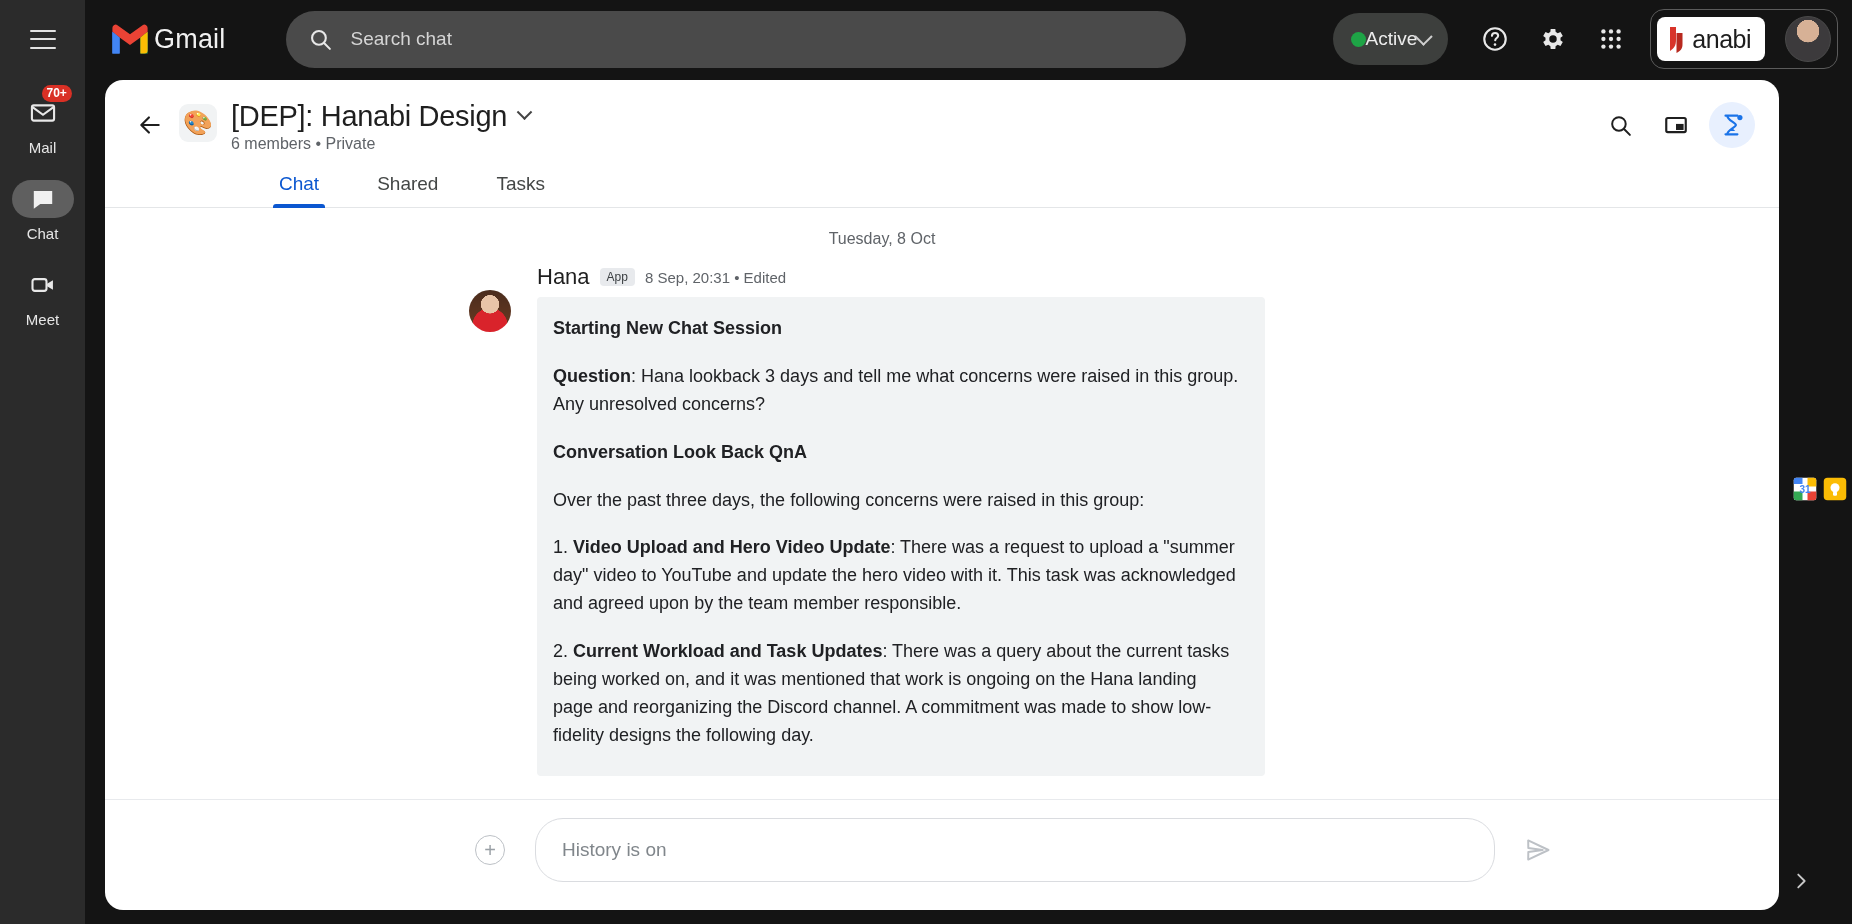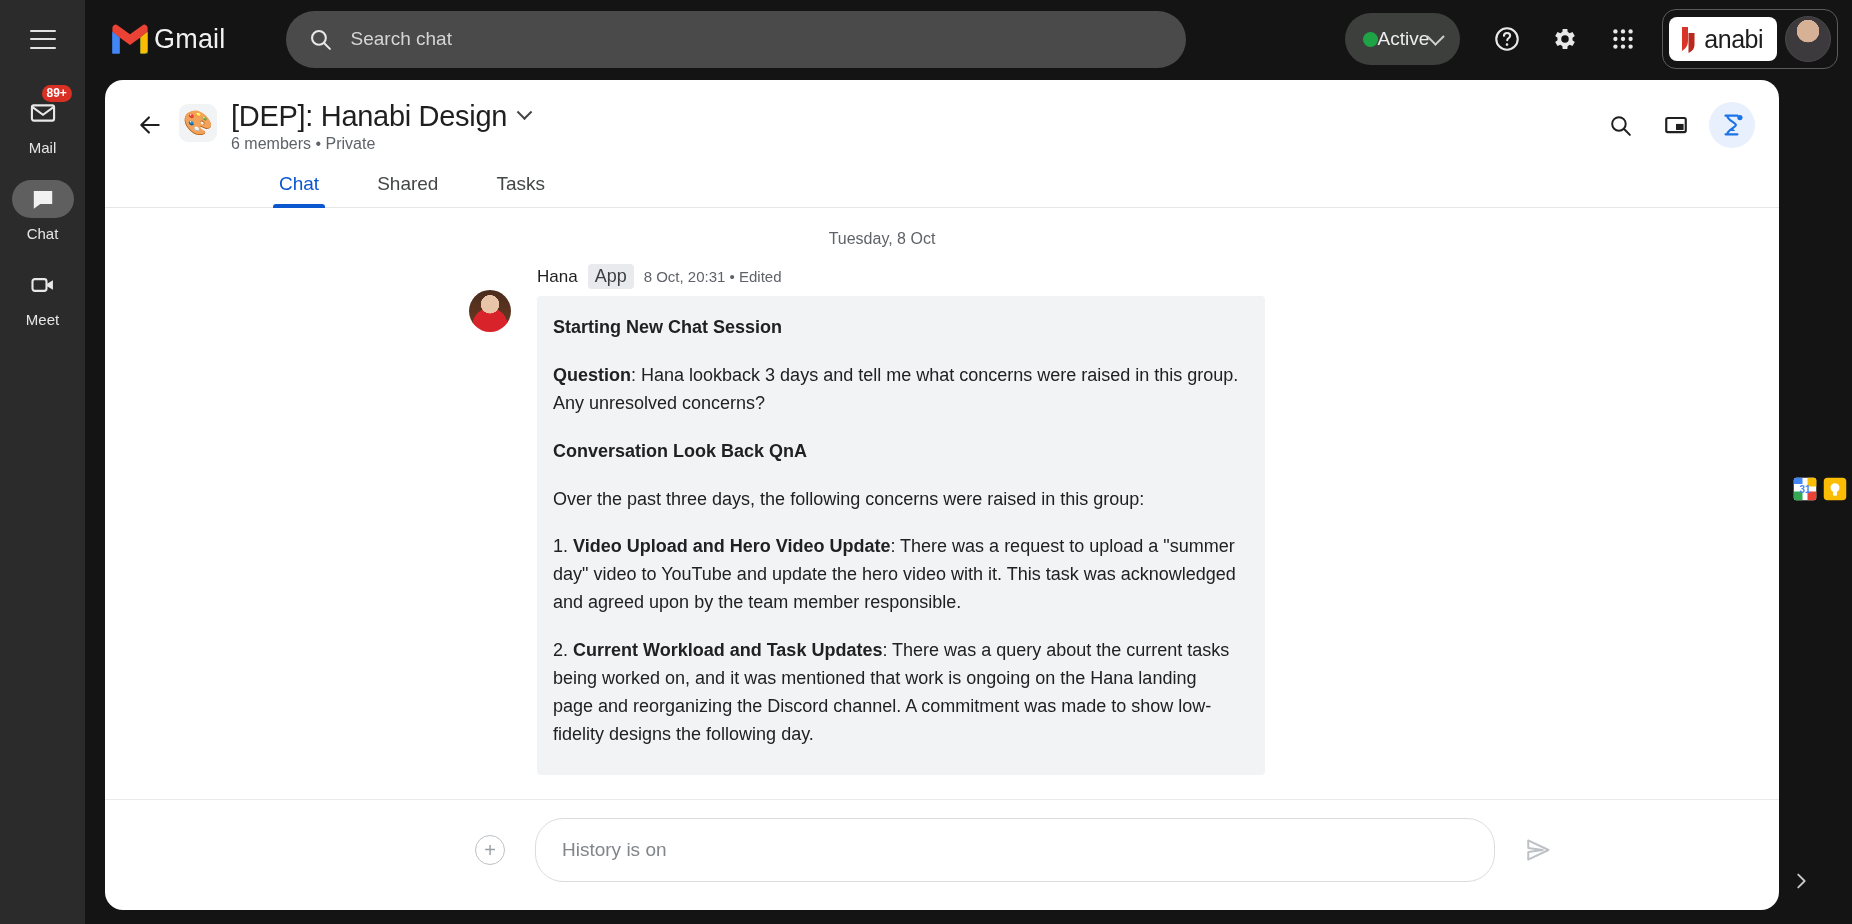--- a/index.html
+++ b/index.html
@@ -49,21 +49,21 @@
   .status-label { color: #ededed; font-size: 19px; }
   .chev { width: 13px; height: 13px; border-right: 2px solid #cfcfcf; border-bottom: 2px solid #cfcfcf; transform: rotate(45deg) translate(-2px,-2px); }
 
   .icon-btn {
     width: 54px; height: 54px; border-radius: 50%;
     display: flex; align-items: center; justify-content: center; cursor: pointer;
   }
   .icon-btn svg { display: block; }
 
   .account-chip {
-    display: flex; align-items: center; gap: 0px;
+    display: flex; align-items: center; gap: 12px;
     border: 1px solid #5b5b5b; border-radius: 14px; padding: 6px; margin-left: 8px; cursor: pointer;
   }
   .brand-badge {
     background: #ffffff; border-radius: 8px; height: 44px;
     display: flex; align-items: center; padding: 0 14px 0 10px; gap: 3px;
   }
   .brand-mark { width: 22px; height: 28px; }
   .brand-text { color: #1d1d1d; font-size: 25px; letter-spacing: -.5px; }
   .avatar-img {
     width: 46px; height: 46px; border-radius: 50%; margin-left: 8px;
@@ -136,22 +136,22 @@
   .msg-avatar {
     width: 42px; height: 42px; border-radius: 50%; flex: none; margin-top: 26px;
     background:
       radial-gradient(circle at 50% 34%, #e8c4a8 0 26%, rgba(0,0,0,0) 27%),
       radial-gradient(circle at 50% 85%, #d9232b 0 42%, rgba(0,0,0,0) 43%),
       linear-gradient(#4a2c1d, #6b3b22);
     margin-left: -6px;
   }
   .msg-body { margin-left: 26px; width: 728px; }
   .msg-meta { display: flex; align-items: center; gap: 10px; margin-bottom: 7px; }
-  .sender { font-size: 17px; color: #1f1f1f; font-weight: 500; }
-  .app-tag { background: #e8eaed; color: #3c4043; font-size: 18px; border-radius: 4px; padding: 2px 7px; }
+  .sender { font-size: 22px; color: #1f1f1f; font-weight: 500; }
+  .app-tag { background: #e8eaed; color: #3c4043; font-size: 12px; border-radius: 4px; padding: 2px 7px; }
   .timestamp { font-size: 15px; color: #5f6368; }
   .bubble { background: #f1f3f4; border-radius: 4px; padding: 18px 26px 26px 16px; }
   .bubble p { font-size: 18px; line-height: 1.55; color: #202124; margin-bottom: 20px; }
   .bubble p:last-child { margin-bottom: 0; }
   .bubble b, .bubble strong { font-weight: 700; }
   .mention { color: #1a73e8; }
 
   
   .composer { flex: none; padding: 18px 40px 28px 40px; display: flex; align-items: center; border-top: 1px solid #e8eaed; }
   .plus-btn {
@@ -253,21 +253,21 @@
     </div>
   </div>
 
   <div class="leftrail">
     <div class="rail-item">
       <div class="rail-icon-box">
         <svg width="28" height="28" viewBox="0 0 24 24">
           <rect x="2.5" y="5.5" width="19" height="13" rx="1.6" fill="none" stroke="#e8e8e8" stroke-width="1.8"></rect>
           <path d="M3 7l9 6.5L21 7" fill="none" stroke="#e8e8e8" stroke-width="1.8"></path>
         </svg>
-        <span class="badge">89+</span>
+        <span class="badge">70+</span>
       </div>
       <span class="rail-label">Mail</span>
     </div>
 
     <div class="rail-item">
       <div class="rail-icon-box selected">
         <svg width="26" height="26" viewBox="0 0 24 24">
           <path d="M3.5 4.5h17v12h-11l-6 4.5z" fill="#f1f1f1"></path>
         </svg>
       </div>
@@ -377,21 +377,21 @@
 
     <div class="conversation">
       <div class="date-divider">Tuesday, 8 Oct</div>
 
       <div class="message">
         <div class="msg-avatar"></div>
         <div class="msg-body">
           <div class="msg-meta">
             <span class="sender">Hana</span>
             <span class="app-tag">App</span>
-            <span class="timestamp">8 Oct, 20:31 • Edited</span>
+            <span class="timestamp">8 Sep, 20:31 • Edited</span>
           </div>
 
           <div class="bubble">
             <p><b>Starting New Chat Session</b></p>
 
 
             <p><b>Question</b><span>: Hana lookback 3 days and tell me what concerns were raised in this group. Any unresolved concerns?</span></p>
 
             <p><b>Conversation Look Back QnA</b></p>
 

